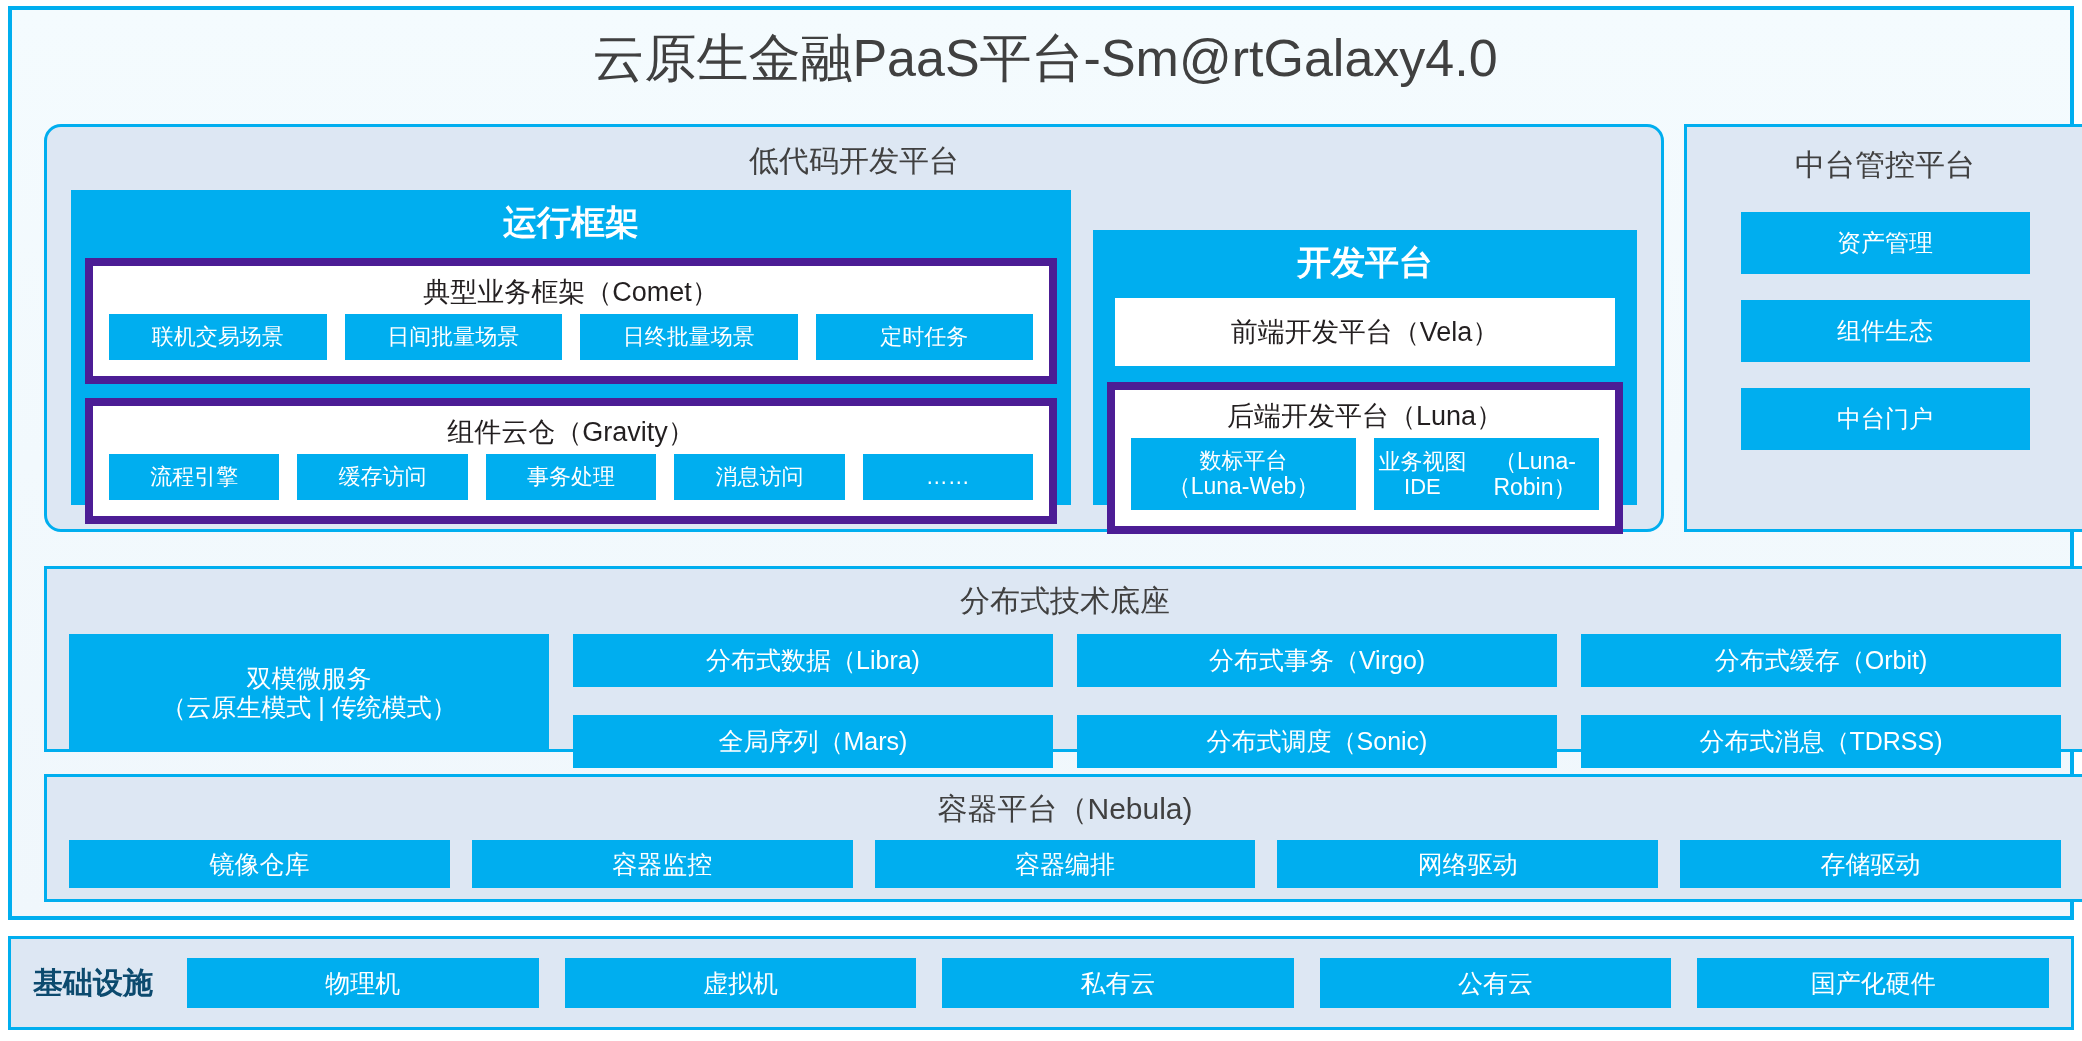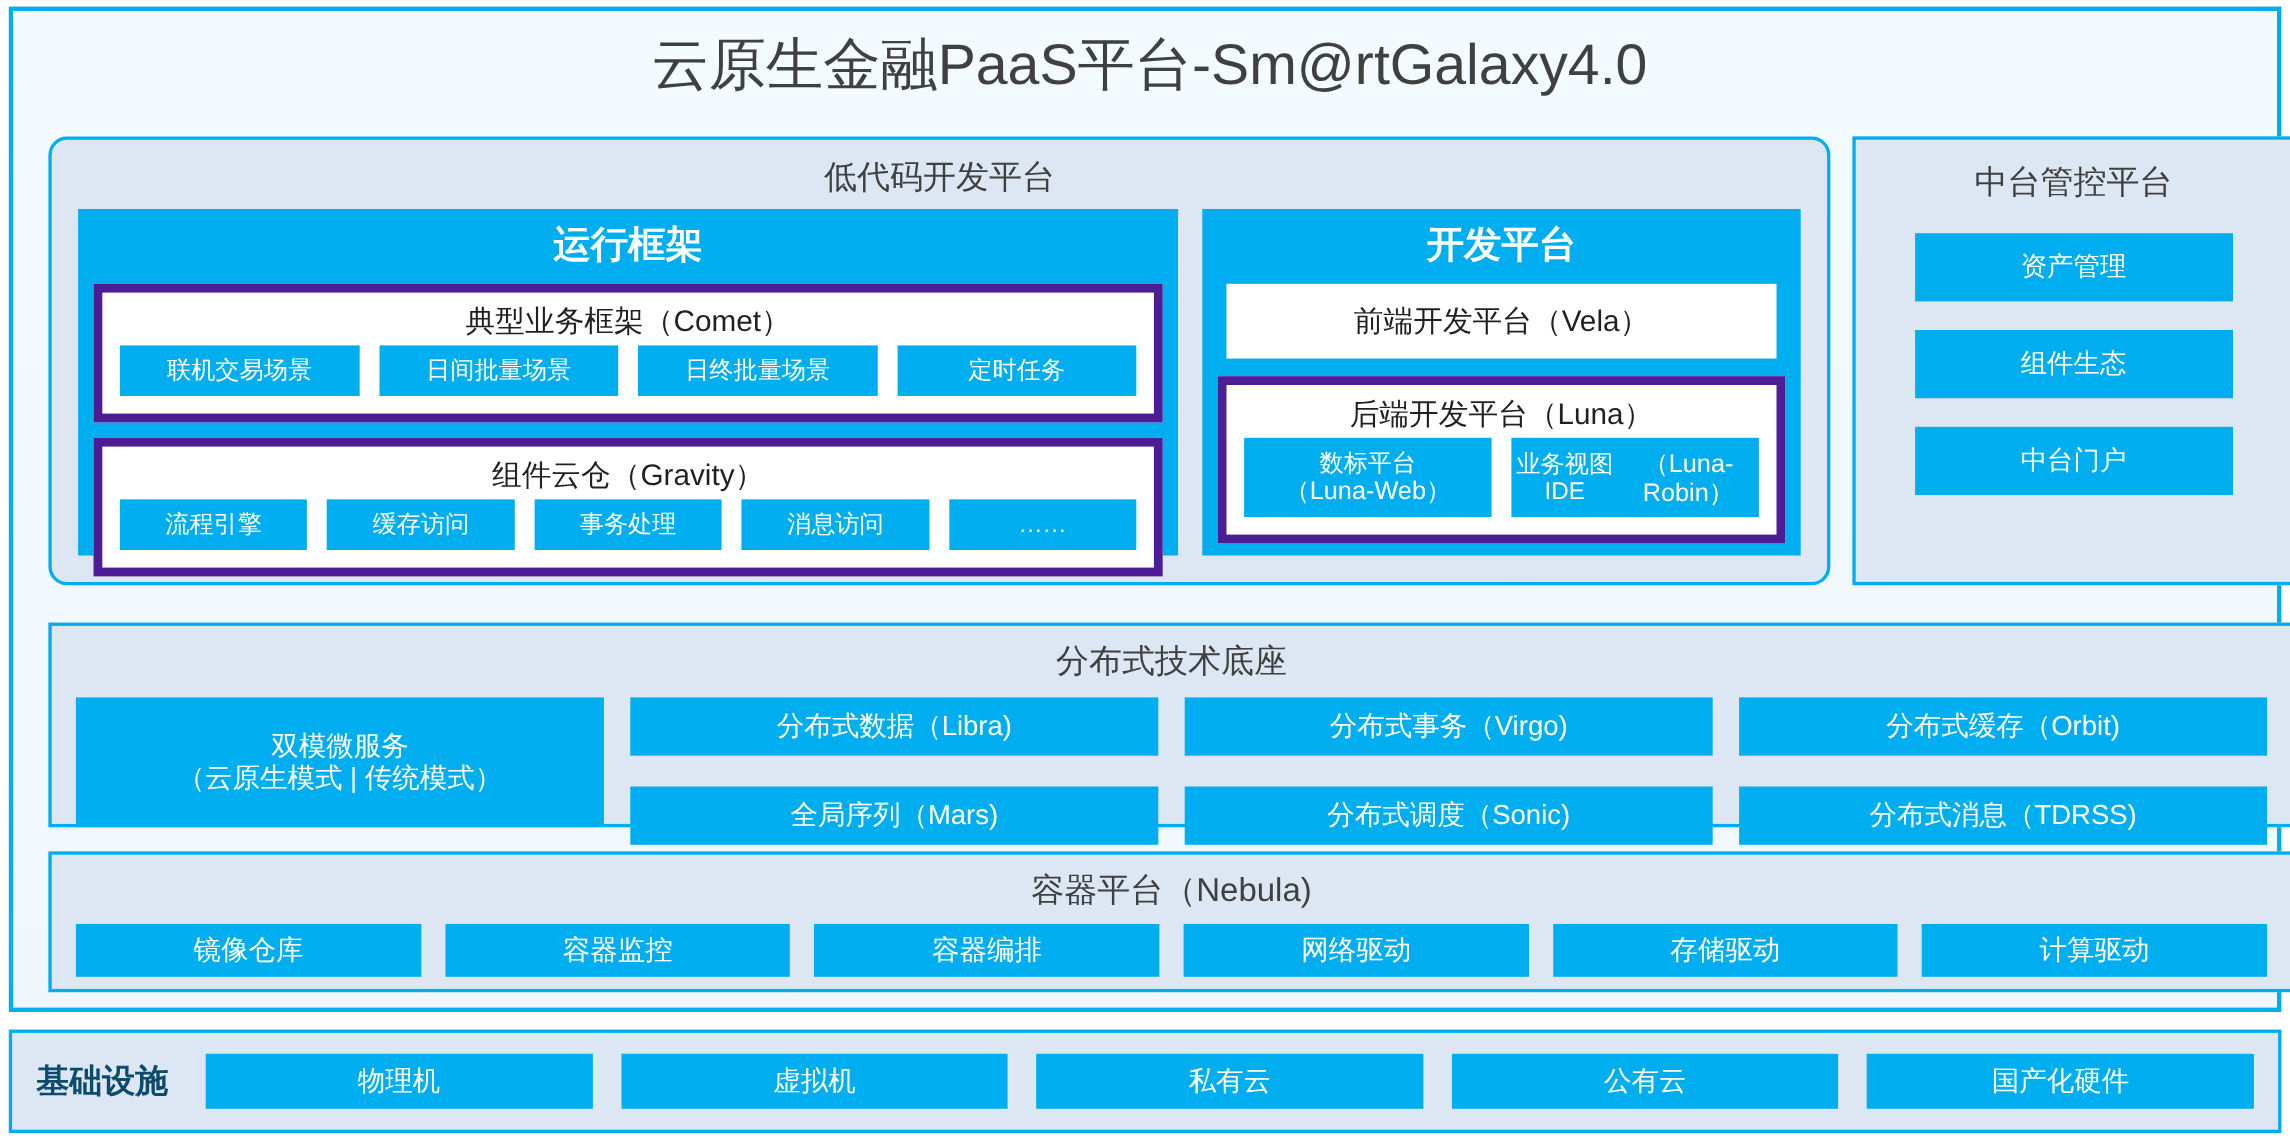--- a/index.html
+++ b/index.html
@@ -92,21 +92,21 @@
   .lowcode-cols {
     position: absolute;
     left: 24px;
     top: 63px;
     right: 24px;
     bottom: 24px;
     display: flex;
     gap: 22px;
   }
   .runtime-col { width: 1000px; }
-  .dev-col { flex: 1; }
+  .dev-col { flex: 1; margin-top: 40px; }
 
   .blue-panel {
     background: #00AEEF;
     box-sizing: border-box;
     padding: 0 14px 14px 14px;
     display: flex;
     flex-direction: column;
     height: 100%;
   }
   .blue-panel-title {
@@ -338,21 +338,20 @@
     </div>
 
     <div class="container-plat pale-panel">
       <div class="section-title">容器平台（Nebula)</div>
       <div class="container-row">
         <div class="blue-box container-cell">镜像仓库</div>
         <div class="blue-box container-cell">容器监控</div>
         <div class="blue-box container-cell">容器编排</div>
         <div class="blue-box container-cell">网络驱动</div>
         <div class="blue-box container-cell">存储驱动</div>
-        <div class="blue-box container-cell">计算驱动</div>
       </div>
     </div>
 
   </div>
 
   <div class="infra pale-panel">
     <div class="infra-label">基础设施</div>
     <div class="blue-box infra-cell">物理机</div>
     <div class="blue-box infra-cell">虚拟机</div>
     <div class="blue-box infra-cell">私有云</div>

